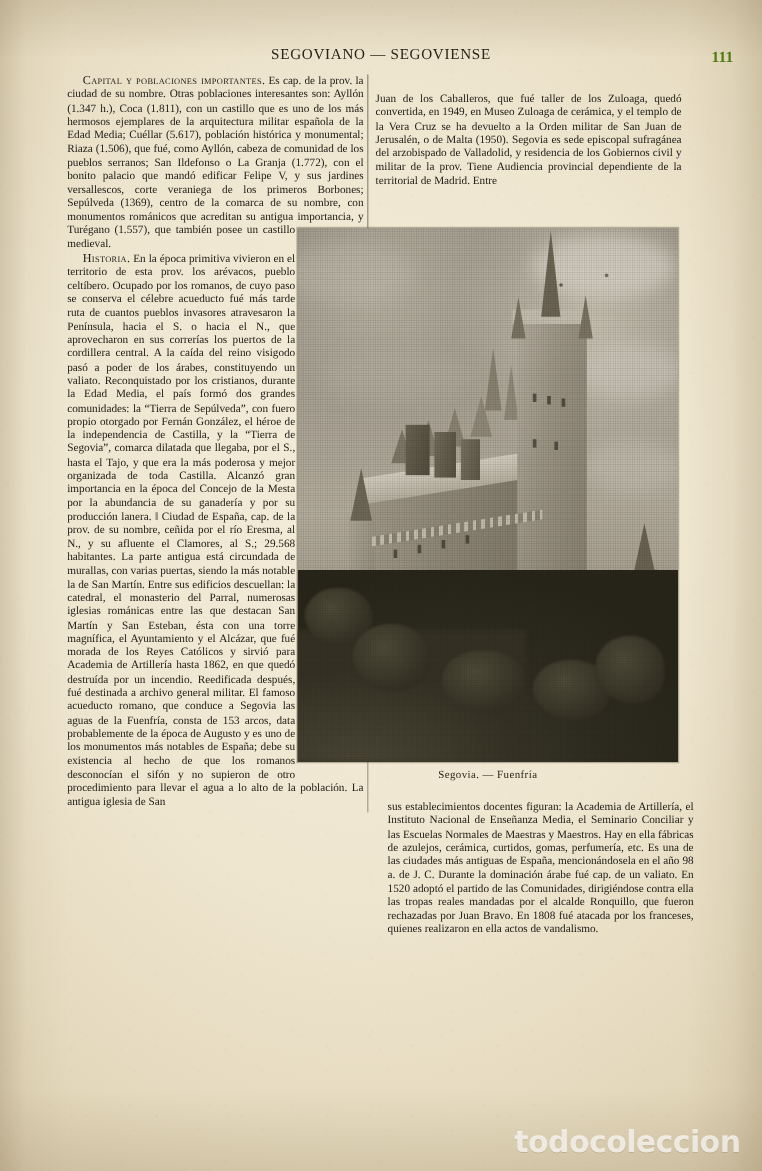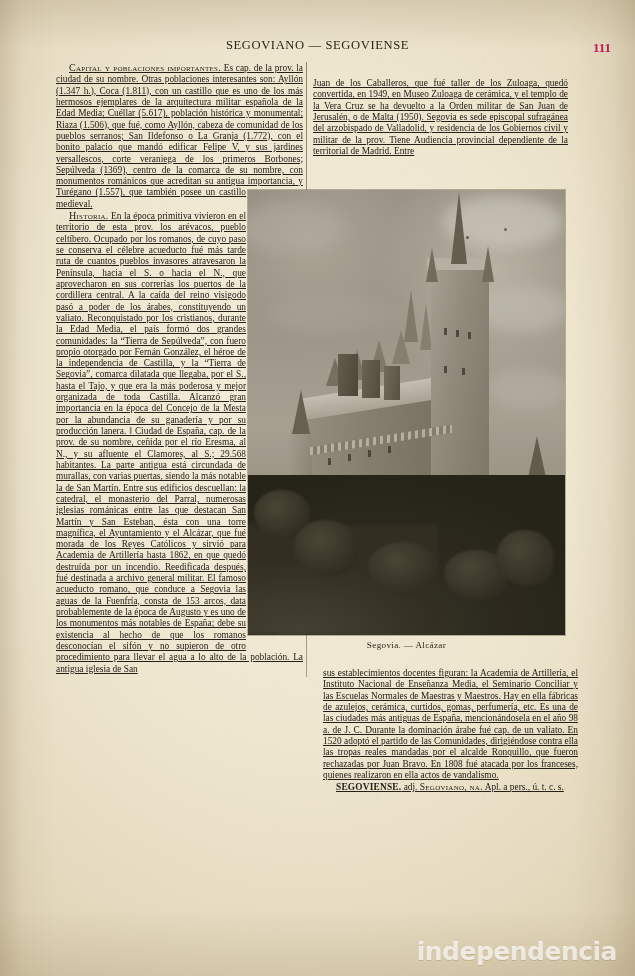--- a/index.html
+++ b/index.html
@@ -44,42 +44,42 @@
   .runhead{
     position:absolute;left:0;right:0;top:38px;height:20px;
   }
   .runhead-title{
     position:absolute;left:0;right:0;text-align:center;
     font-size:12.6px;letter-spacing:.6px;color:#2a2418;
     font-family:"Liberation Serif","DejaVu Serif",serif;
   }
   .runhead-folio{
     position:absolute;right:24px;top:2px;
-    font-size:13px;font-weight:bold;color:#be185d;text-align:right;
+    font-size:13px;font-weight:bold;color:#4d7c0f;text-align:right;
   }
 
   
   .col{
     position:absolute;top:62px;
     font-size:9.35px;
     line-height:11.32px;
     color:#23201a;
     text-align:justify;
     text-justify:inter-word;
     hyphens:none;
   }
   .col-left{left:56px;width:247px;height:852px;}
   .col-right{left:313px;width:255px;height:852px;margin-top:16px;}
 
   .rule{
     position:absolute;left:306px;top:62px;width:1px;height:615px;
     background:linear-gradient(180deg, rgba(60,52,36,.55), rgba(60,52,36,.42));
   }
 
-  p{margin:0;text-indent:13px;text-decoration:underline;}
+  p{margin:0;text-indent:13px;}
   p.noind{text-indent:0;}
 
   .sc{
     font-variant:small-caps;
     font-size:10.1px;
     letter-spacing:.25px;
   }
   .entry{font-weight:bold;letter-spacing:.2px;}
 
   
@@ -268,32 +268,31 @@
       <div class="tree" style="left:120px;top:352px;width:70px;height:52px;"></div>
       <div class="tree" style="left:196px;top:360px;width:64px;height:50px;"></div>
       <div class="tree" style="left:248px;top:340px;width:58px;height:56px;"></div>
     </div>
 
     <div style="position:absolute;inset:0;pointer-events:none;opacity:.22;
                 background-image:radial-gradient(circle, rgba(30,26,16,.9) 0 .5px, transparent .9px);
                 background-size:2px 2px;"></div>
   </div>
 
-  <div class="plate-caption">Segovia. — Alcázar</div>
+  <div class="plate-caption">Segovia. — Fuenfría</div>
 
   <div class="col col-left">
       <div style="float: right; width: 57px; shape-outside: inset(128px 0px 0px); margin-top: 128px; height: 458px;"></div>
     <p><span class="sc">Capital y poblaciones importantes.</span><span> Es cap. de la prov. la ciudad de su nombre. Otras poblaciones interesantes son: Ayllón (1.347 h.), Coca (1.811), con un castillo que es uno de los más hermosos ejemplares de la arquitectura militar española de la Edad Media; Cuéllar (5.617), población histórica y monumental; Riaza (1.506), que fué, como Ayllón, cabeza de comunidad de los pueblos serranos; San Ildefonso o La Granja (1.772), con el bonito palacio que mandó edificar Felipe V, y sus jardines versallescos, corte veraniega de los primeros Borbones; Sepúlveda (1369), centro de la comarca de su nombre, con monumentos románicos que acreditan su antigua importancia, y Turégano (1.557), que también posee un castillo medieval.</span></p>
     <p><span class="sc">Historia.</span><span> En la época primitiva vivieron en el territorio de esta prov. los arévacos, pueblo celtíbero. Ocupado por los romanos, de cuyo paso se conserva el célebre acueducto fué más tarde ruta de cuantos pueblos invasores atravesaron la Península, hacia el S. o hacia el N., que aprovecharon en sus correrías los puertos de la cordillera central. A la caída del reino visigodo pasó a poder de los árabes, constituyendo un valiato. Reconquistado por los cristianos, durante la Edad Media, el país formó dos grandes comunidades: la “Tierra de Sepúlveda”, con fuero propio otorgado por Fernán González, el héroe de la independencia de Castilla, y la “Tierra de Segovia”, comarca dilatada que llegaba, por el S., hasta el Tajo, y que era la más poderosa y mejor organizada de toda Castilla. Alcanzó gran importancia en la época del Concejo de la Mesta por la abundancia de su ganadería y por su producción lanera. ‖ Ciudad de España, cap. de la prov. de su nombre, ceñida por el río Eresma, al N., y su afluente el Clamores, al S.; 29.568 habitantes. La parte antigua está circundada de murallas, con varias puertas, siendo la más notable la de San Martín. Entre sus edificios descuellan: la catedral, el monasterio del Parral, numerosas iglesias románicas entre las que destacan San Martín y San Esteban, ésta con una torre magnífica, el Ayuntamiento y el Alcázar, que fué morada de los Reyes Católicos y sirvió para Academia de Artillería hasta 1862, en que quedó destruída por un incendio. Reedificada después, fué destinada a archivo general militar. El famoso acueducto romano, que conduce a Segovia las aguas de la Fuenfría, consta de 153 arcos, data probablemente de la época de Augusto y es uno de los monumentos más notables de España; debe su existencia al hecho de que los romanos desconocían el sifón y no supieron de otro procedimiento para llevar el agua a lo alto de la población. La antigua iglesia de San</span></p>
   </div>
 
   <div class="col col-right">
     <p class="noind">Juan de los Caballeros, que fué taller de los Zuloaga, quedó convertida, en 1949, en Museo Zuloaga de cerámica, y el templo de la Vera Cruz se ha devuelto a la Orden militar de San Juan de Jerusalén, o de Malta (1950). Segovia es sede episcopal sufragánea del arzobispado de Valladolid, y residencia de los Gobiernos civil y militar de la prov. Tiene Audiencia provincial dependiente de la territorial de Madrid. Entre</p>
   </div>
 
   <div class="col" style="left:323px;top:668px;width:255px;">
     <p class="noind">sus establecimientos docentes figuran: la Academia de Artillería, el Instituto Nacional de Enseñanza Media, el Seminario Conciliar y las Escuelas Normales de Maestras y Maestros. Hay en ella fábricas de azulejos, cerámica, curtidos, gomas, perfumería, etc. Es una de las ciudades más antiguas de España, mencionándosela en el año 98 a. de J. C. Durante la dominación árabe fué cap. de un valiato. En 1520 adoptó el partido de las Comunidades, dirigiéndose contra ella las tropas reales mandadas por el alcalde Ronquillo, que fueron rechazadas por Juan Bravo. En 1808 fué atacada por los franceses, quienes realizaron en ella actos de vandalismo.</p>
-    <p><span class="entry">SEGOVIENSE.</span><span> adj. </span><span class="sc" style="font-size:9.6px;">Segoviano, na.</span><span> Apl. a pers., ú. t. c. s.</span></p>
-  </div>
-
-  <div class="watermark">independencia</div>
+  </div>
+
+  <div class="watermark">todocoleccion</div>
 
 </div>
 
 </body></html>

